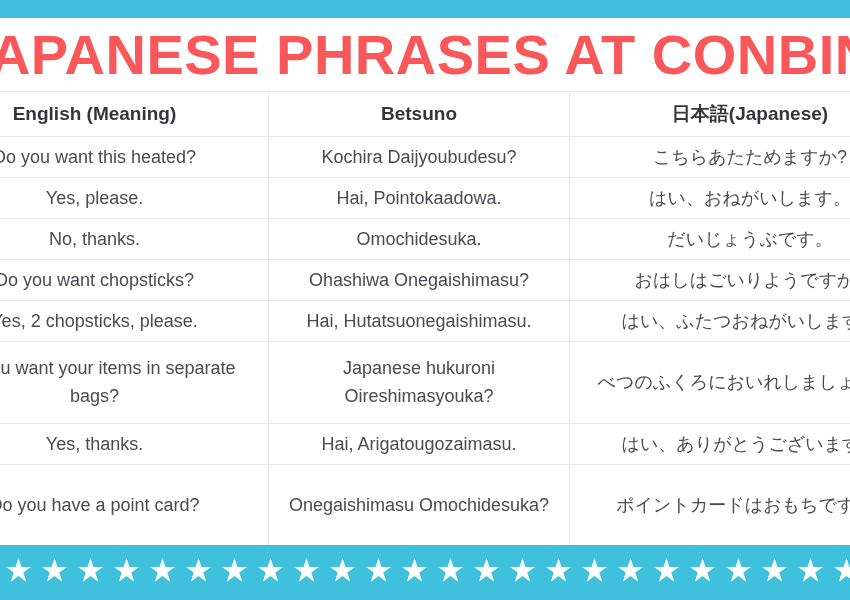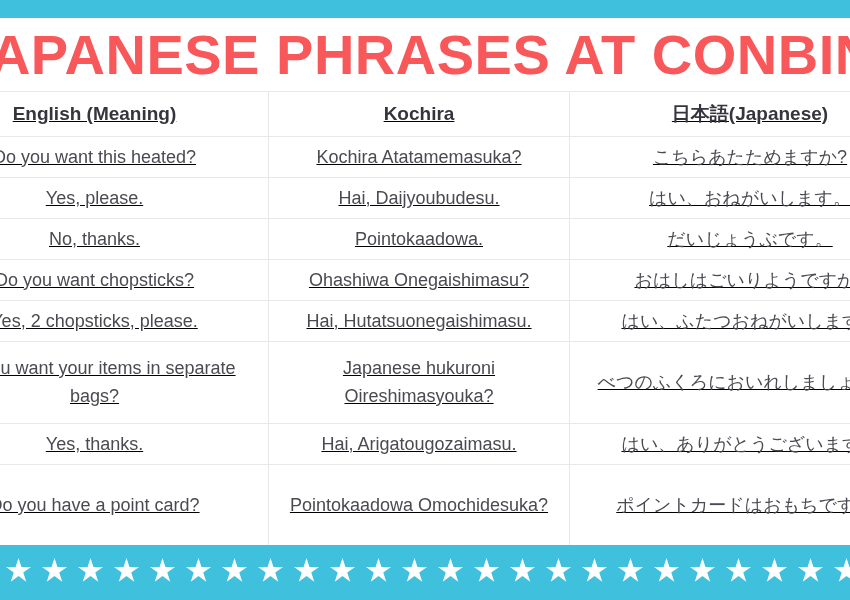--- a/index.html
+++ b/index.html
@@ -56,21 +56,20 @@
   }
 
   
   .table-wrap {
     position: absolute;
     top: 91px; left: 0;
     width: 850px;
     height: 454px;
     overflow: hidden;
     background: #ffffff;
-    text-decoration: underline;
   }
 
   table.phrase-table {
     width: 1010px;          
     margin-left: -80px;     
     border-collapse: collapse;
     table-layout: fixed;
   }
 
   table.phrase-table col.c-en  { width: 348px; }
@@ -148,38 +147,38 @@
   <div class="table-wrap">
     <table class="phrase-table">
       <colgroup>
         <col class="c-en">
           <col class="c-ro">
           <col class="c-jp">
       </colgroup>
       <thead>
         <tr>
           <th>English (Meaning)</th>
-          <th>Kochira</th>
+          <th>Betsuno</th>
           <th>日本語(Japanese)</th>
         </tr>
       </thead>
       <tbody>
           <tr>
             <td>Do you want this heated?</td>
-            <td>Kochira Atatamemasuka?</td>
+            <td>Kochira Daijyoubudesu?</td>
             <td class="jp">こちらあたためますか?</td>
           </tr>
           <tr>
             <td>Yes, please.</td>
-            <td>Hai, Daijyoubudesu.</td>
+            <td>Hai, Pointokaadowa.</td>
             <td class="jp">はい、おねがいします。</td>
           </tr>
           <tr>
             <td>No, thanks.</td>
-            <td>Pointokaadowa.</td>
+            <td>Omochidesuka.</td>
             <td class="jp">だいじょうぶです。</td>
           </tr>
           <tr>
             <td>Do you want chopsticks?</td>
             <td>Ohashiwa Onegaishimasu?</td>
             <td class="jp">おはしはごいりようですか?</td>
           </tr>
           <tr>
             <td>Yes, 2 chopsticks, please.</td>
             <td>Hai, Hutatsuonegaishimasu.</td>
@@ -190,21 +189,21 @@
             <td>Japanese hukuroni Oireshimasyouka?</td>
             <td class="jp">べつのふくろにおいれしましょうか?</td>
           </tr>
           <tr>
             <td>Yes, thanks.</td>
             <td>Hai, Arigatougozaimasu.</td>
             <td class="jp">はい、ありがとうございます。</td>
           </tr>
           <tr class="tall">
             <td>Do you have a point card?</td>
-            <td>Pointokaadowa Omochidesuka?</td>
+            <td>Onegaishimasu Omochidesuka?</td>
             <td class="jp">ポイントカードはおもちですか?</td>
           </tr>
         </tbody>
     </table>
   </div>
 
   <div class="star-band">
     <div class="star-row">
         <div class="star"></div>
         <div class="star"></div>

